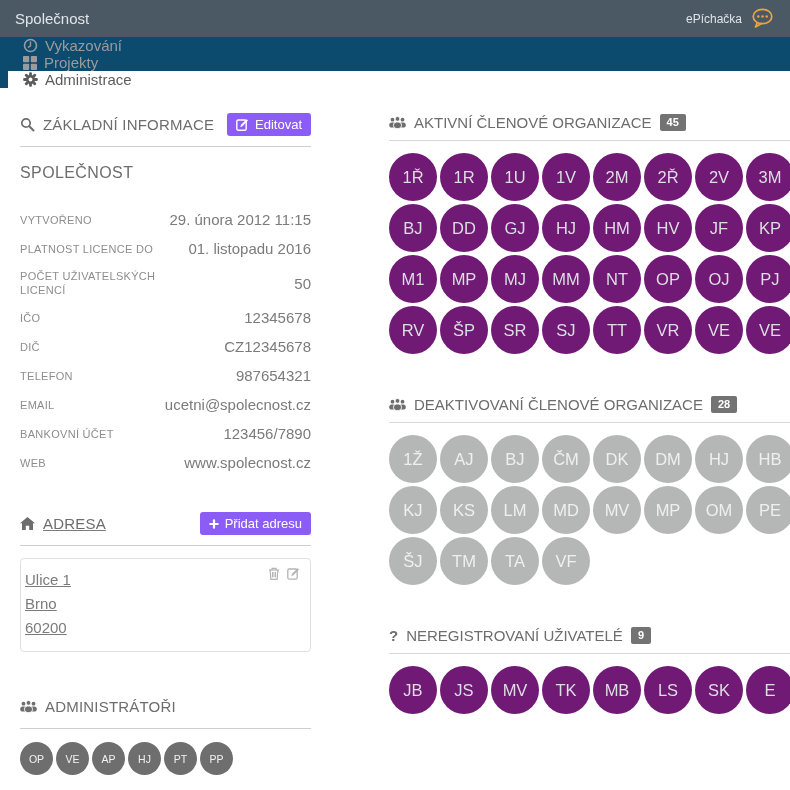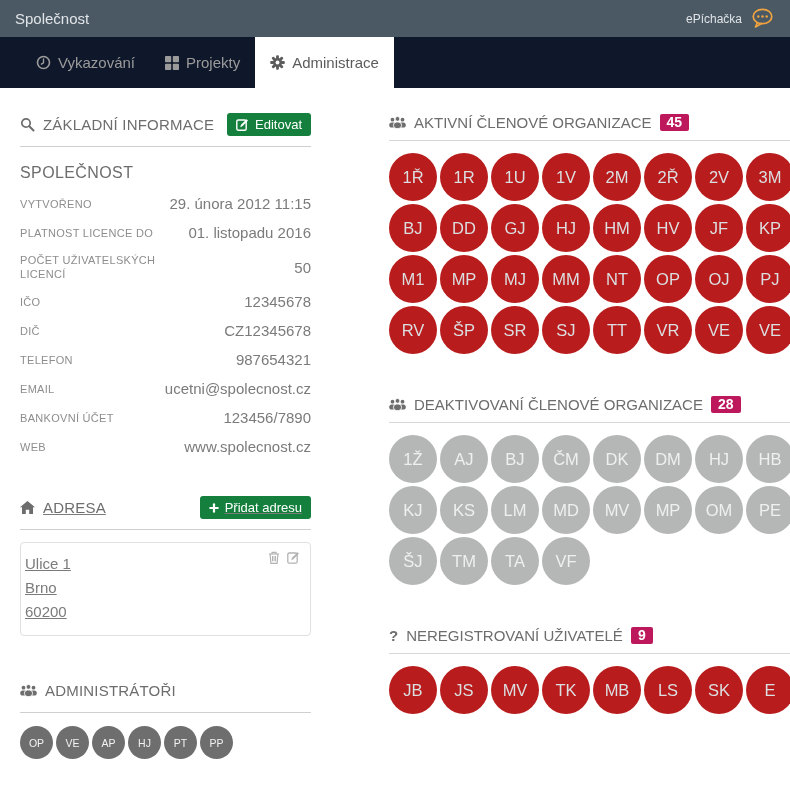--- a/index.html
+++ b/index.html
@@ -11,43 +11,43 @@
   
   .app-header {
     height:37px; background:#4b5965; color:#e2e5e8;
     display:flex; align-items:center; justify-content:space-between;
     padding:0 15px;
   }
   .app-title { font-size:15px; }
   .header-right { display:flex; align-items:center; gap:9px; }
   .brand { font-size:12px; color:#dfe3e6; }
   
-  .tabbar { height:51px; background:#0f172a; display:flex; align-items:stretch; padding-left:21px; }
+  .tabbar { height:51px; background:#0c4a6e; display:flex; align-items:stretch; padding-left:8px;flex-direction:column; }
   .tab {
     display:flex; align-items:center; gap:7px; padding:0 15px;
     font-size:15px; color:#9b9b9b; cursor:pointer; white-space:nowrap;
   }
   .tab.active { background:#fff; color:#5c5c5c; }
   .tab .ticon { display:flex; align-items:center; }
   
   .main { display:flex; padding-top:24px;gap:32px; }
   .left-col { width:291px; margin-left:20px; flex:none; }
   .right-col { flex:1; min-width:0; margin-left:46px; overflow:hidden; }
   
   .sec-head { display:flex; align-items:center; justify-content:space-between; min-height:25px; }
   .sec-title { display:flex; align-items:center; gap:8px; font-size:15px; color:#6d6d6d; letter-spacing:.2px; }
   .divider { border:none; border-top:1px solid #cfcfcf; margin-top:9px; }
   .btn {
-    background:#15803d; color:#fff; border:none; border-radius:3px;
+    background:#8b5cf6; color:#fff; border:none; border-radius:3px;
     font-size:13px; padding:4px 9px; display:flex; align-items:center; gap:6px;
     font-family:inherit; cursor:pointer;
   }
   
   .subtitle { margin-top:17px; font-size:16px; color:#6d6d6d; letter-spacing:.4px; }
-  .info-rows { margin-top:7px; }
+  .info-rows { margin-top:23px; }
   .info-row { display:flex; align-items:center; justify-content:space-between; padding:6px 0; }
   .info-label { font-size:11px; color:#8d8d8d; letter-spacing:.3px; max-width:165px; line-height:14px; }
   .info-value { font-size:15px; color:#7b7b7b; text-align:right; flex:1; }
   
   .address-sec { margin-top:34px;text-decoration:underline; }
   .addr-card {
     position:relative; border:1px solid #e0e0e0; border-radius:4px;
     margin-top:12px; padding:9px 4px 11px;
   }
   .addr-line { font-size:15px; color:#7b7b7b; line-height:24px; }
@@ -59,31 +59,31 @@
   .admin-avatar {
     width:33px; height:33px; border-radius:50%; background:#6e6e6e; color:#f2f2f2;
     font-size:10.5px; display:flex; align-items:center; justify-content:center;
     margin-right:3px; flex:none; cursor:pointer;
   }
   
   .msec { margin-top:0; }
   .msec + .msec { margin-top:40px; }
   .msec-head { display:flex; align-items:center; gap:8px; font-size:15px; color:#6d6d6d; min-height:20px; }
   .badge {
-    background:#be185d; color:#fff; font-size:14px; font-weight:bold;
+    background:#737373; color:#fff; font-size:11px; font-weight:bold;
     padding:2px 7px; border-radius:2px; line-height:13px;
   }
   .msec .divider { border-top-color:#d8d8d8; margin-top:8px; margin-bottom:12px; }
   .avatar-row { display:flex; flex-wrap:nowrap; margin-bottom:3px; }
   .avatar {
     width:48px; height:48px; border-radius:50%; flex:none; margin-right:3px;
     display:flex; align-items:center; justify-content:center;
     font-size:16.5px; cursor:pointer;
   }
-  .avatar.dark { background:#b91c1c; color:#dcdfe1; }
+  .avatar.dark { background:#701a75; color:#dcdfe1; }
   .avatar.light { background:#b5b7b6; color:#efefef; }
   .qmark { font-weight:700; font-size:15px; color:#6d6d6d; }
 </style>
 </head>
 <body>
 
 <header class="app-header">
   <span class="app-title">Společnost</span>
   <div class="header-right">
     <span class="brand">ePíchačka</span>

